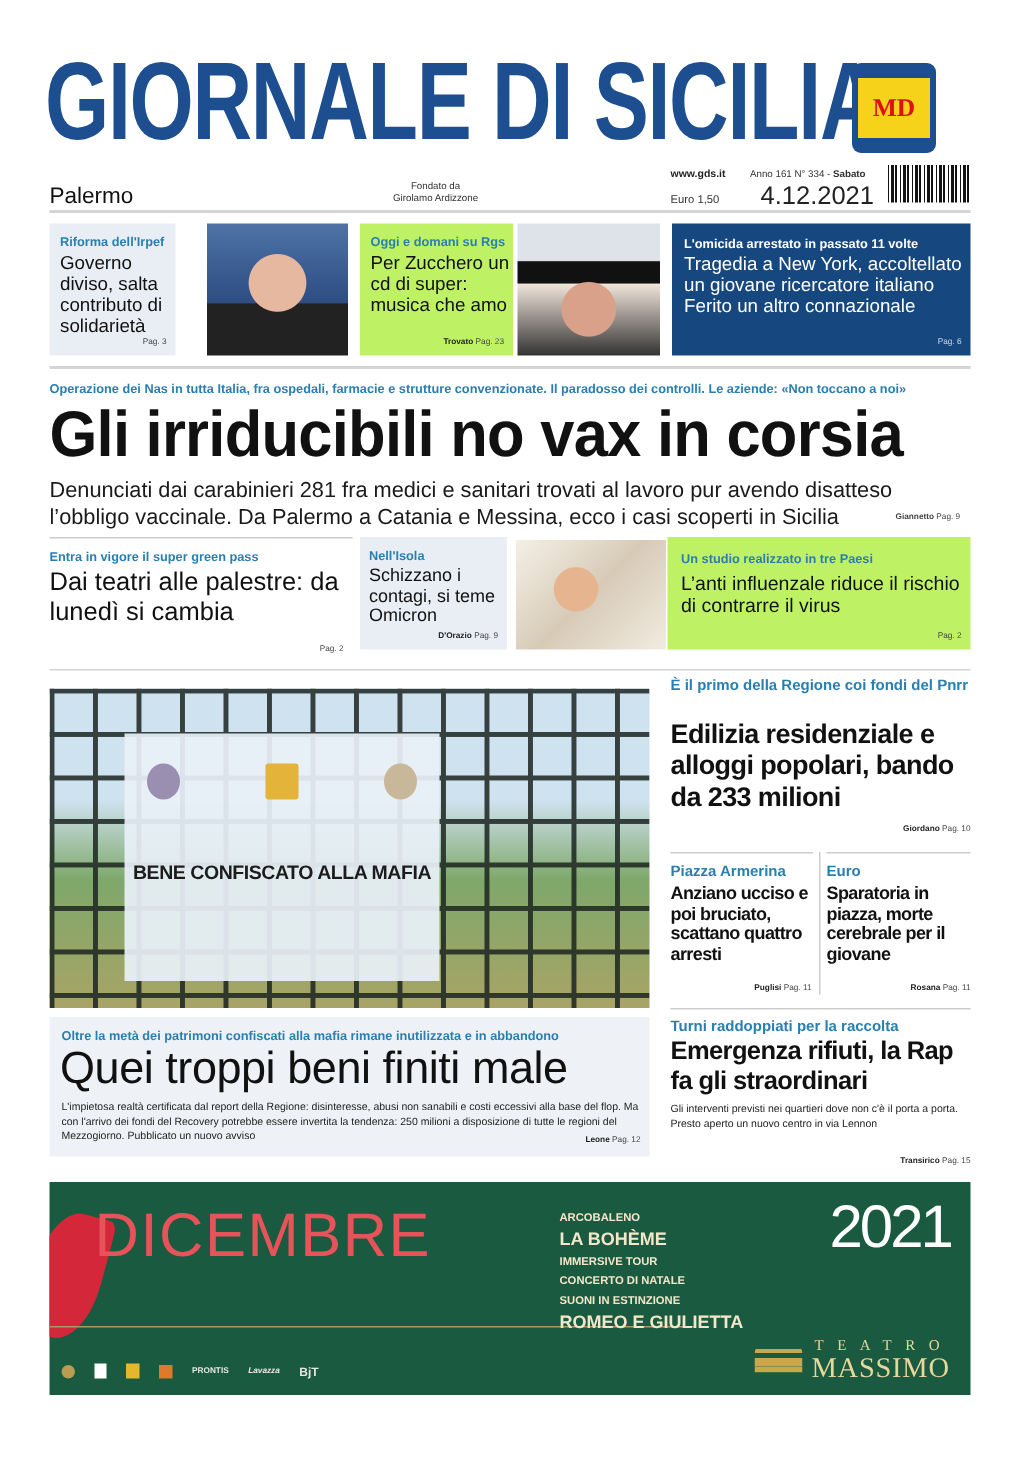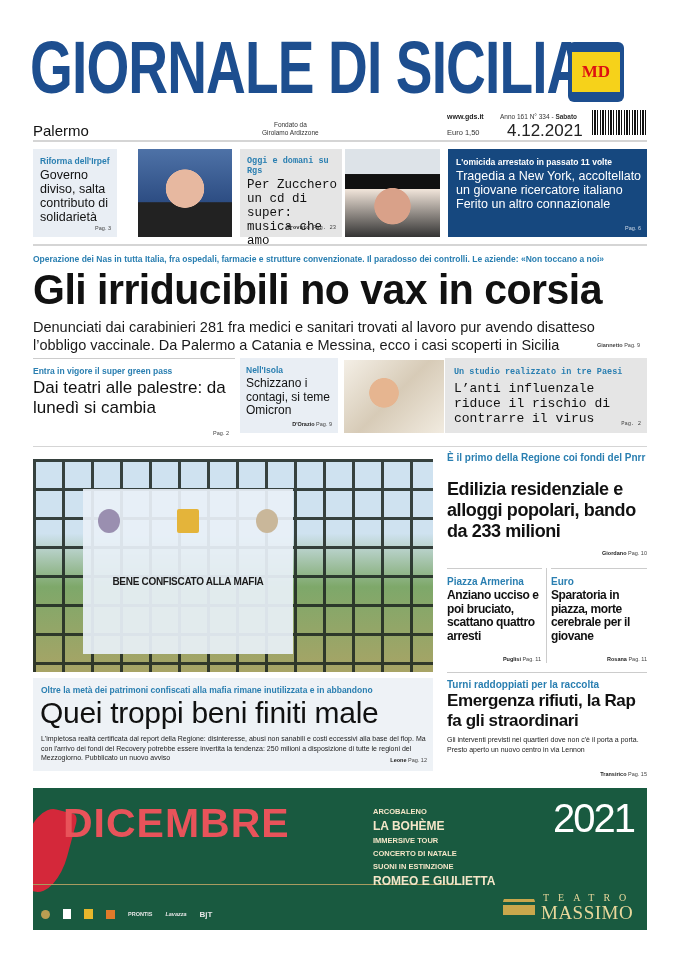--- a/index.html
+++ b/index.html
@@ -16,54 +16,54 @@
   .price { left: 447px; top: 128px; font-size: 7.5px; color: #333; }
   .issue { left: 500px; top: 113px; font-size: 6.5px; color: #333; }
   .issue b { font-weight: 700; }
   .date { left: 507px; top: 121px; font-size: 17px; color: #222; }
   .barcode { left: 592px; top: 110px; width: 56px; height: 25px;
     background: repeating-linear-gradient(90deg, #111 0 1px, #fff 1px 2px, #111 2px 4px, #fff 4px 5px, #111 5px 6px, #fff 6px 8px); }
   .rule { left: 33px; width: 614px; height: 2px; background: #d5d5d5; }
 
   
   .box-light { background: #e9eef4; }
-  .box-blue { background: #e5e5e5; font-family: Liberation Mono, monospace; }
+  .box-blue { background: #bef264; }
   .box-dark { background: #16487f; color: #fff; }
   .kicker { font-size: 8.5px; font-weight: 700; color: #2a7fb1; }
   .box-dark .kicker { color: #fff; }
   .pag { font-size: 5.5px; color: #444; position: absolute; right: 6px; bottom: 6px; }
   .pag b { font-weight: 700; color: #222; }
   .box-dark .pag { color: #cdd9e8; }
   .photo { background: #7a8a9a; }
   .photo-draghi { background: radial-gradient(circle at 50% 45%, #e7b8a0 0 28%, transparent 29%), linear-gradient(#4e72a7, #2d4d83 60%, #222 61%); }
   .photo-zucchero { background: radial-gradient(circle at 50% 65%, #d9a189 0 24%, transparent 25%), linear-gradient(#dde3e8 0 28%, #111 29% 45%, #f0e4d9 46%, #333 100%); }
   .photo-sick { background: radial-gradient(circle at 40% 45%, #e6b590 0 20%, transparent 21%), linear-gradient(135deg, #f4efe6, #d7cbb7 50%, #f1ebe0); }
 
   .main-kicker { left: 33px; top: 254px; font-size: 8.5px; font-weight: 700; color: #2a7fb1; white-space: nowrap; }
   .main-headline { left: 33px; top: 266px; font-size: 41px; font-weight: 700; letter-spacing: -0.5px; white-space: nowrap; transform: scaleY(1.05); }
   .main-deck { left: 33px; top: 318px; font-size: 14.5px; line-height: 18px; color: #1a1a1a; width: 605px; }
   .main-byline { left: 597px; top: 342px; font-size: 5.5px; color: #444; }
 
   .photo-mafia { left: 33px; top: 459px; width: 400px; height: 213px; background: linear-gradient(#cfe2f0 0 35%, #7ea86a 60%, #a8a466 100%); overflow: hidden; }
   .grid { position: absolute; inset: 0; background-image: linear-gradient(90deg, #1c2520 0 3px, transparent 3px), linear-gradient(#1c2520 0 3px, transparent 3px); background-size: 29px 29px; opacity: 0.85; }
   .sign { position: absolute; left: 50px; top: 30px; width: 210px; height: 165px; background: rgba(232, 240, 248, 0.93); display: flex; align-items: center; justify-content: center; }
-  .sign-text { font-weight: 700; font-size: 10px; color: #1c1c1c; letter-spacing: -0.3px; margin-top: 20px; }
+  .sign-text { font-weight: 700; font-size: 13px; color: #1c1c1c; letter-spacing: -0.3px; margin-top: 20px; }
   .sign-emblem { position: absolute; top: 20px; width: 22px; height: 24px; border-radius: 50%; }
 
   .mafia-box { left: 33px; top: 678px; width: 400px; height: 93px; background: #eef2f6; }
   .mafia-kicker { position: absolute; left: 8px; top: 7px; font-size: 8.5px; font-weight: 700; color: #2a7fb1; white-space: nowrap; }
   .mafia-headline { position: absolute; left: 7px; top: 18px; font-size: 30px; white-space: nowrap; letter-spacing: -0.3px; }
   .mafia-body { position: absolute; left: 8px; top: 56px; width: 385px; font-size: 7px; line-height: 9.5px; color: #222; }
 
   .right-kicker { font-size: 10px; font-weight: 700; color: #2a7fb1; }
   .right-head { font-weight: 700; letter-spacing: -0.4px; color: #111; }
 
   
   .ad { left: 33px; top: 788px; width: 614px; height: 142px; background: #195a40; overflow: hidden; }
-  .ad-big { position: absolute; left: 30px; font-size: 41px; font-weight: 700; color: #e8535a; letter-spacing: 1px; white-space: nowrap; }
+  .ad-big { position: absolute; left: 30px; font-size: 41px; font-weight: 400; color: #e8535a; letter-spacing: 1px; white-space: nowrap; }
   .ad-petal { position: absolute; left: -10px; top: 20px; width: 45px; height: 85px; background: #d4283a; border-radius: 50% 10% 50% 20%; transform: rotate(15deg); }
   .ad-list { position: absolute; left: 340px; top: 17px; color: #f4e6c8; font-weight: 700; }
   .ad-list div { font-size: 7.5px; line-height: 13px; }
   .ad-list div.lg { font-size: 12px; line-height: 16px; }
   .ad-year { position: absolute; left: 520px; top: 8px; font-size: 40px; color: #fff; font-weight: 300; letter-spacing: -2px; }
   .ad-theatre-top { position: absolute; left: 510px; top: 104px; font-family: "Liberation Serif", serif; color: #e8d79b; font-size: 10px; letter-spacing: 9px; }
   .ad-theatre-bottom { position: absolute; left: 508px; top: 114px; font-family: "Liberation Serif", serif; color: #e8d79b; font-size: 19px; letter-spacing: 0.5px; }
   .ad-temple { position: absolute; left: 470px; top: 103px; width: 32px; height: 24px; border-bottom: 4px solid #c9a74c; background: linear-gradient(#195a40 0 40%, #c9a74c 40% 55%, #195a40 55% 70%, #c9a74c 70%); border-radius: 50% 50% 0 0; }
   .ad-line { position: absolute; left: 0; top: 96px; width: 430px; height: 1px; background: #a89b60; }
   .ad-sponsors { position: absolute; left: 8px; top: 121px; display: flex; gap: 13px; align-items: center; }

